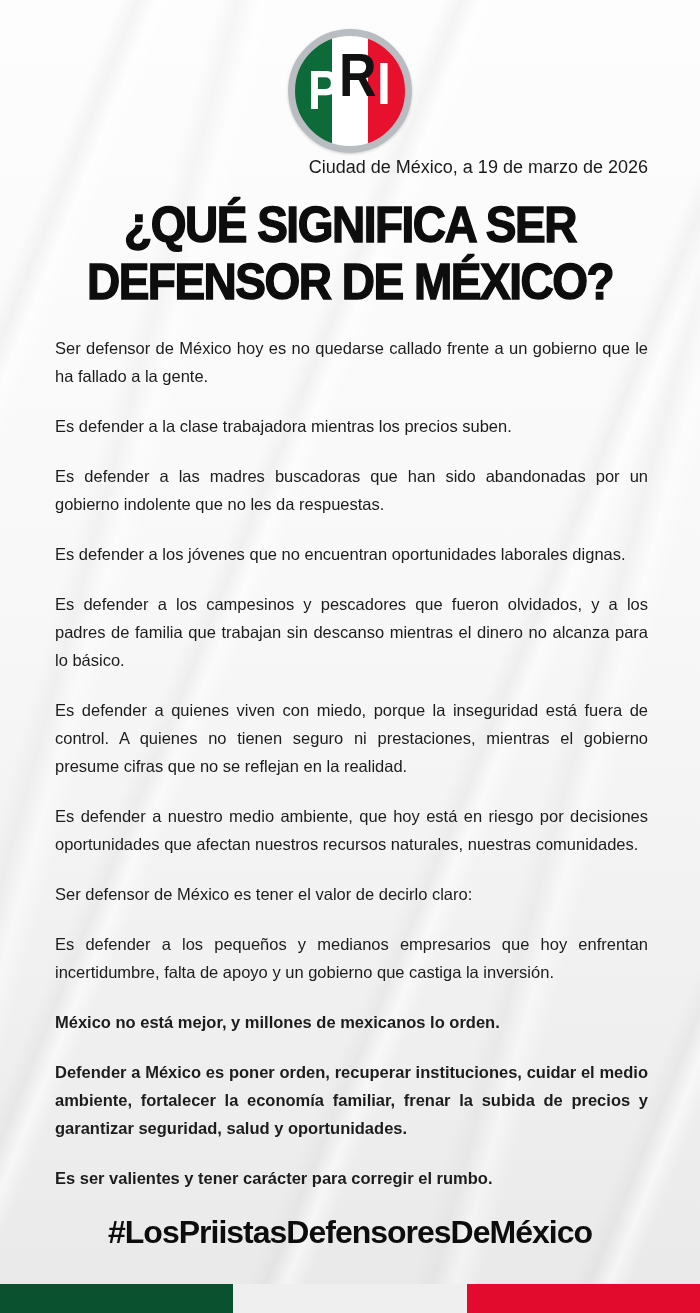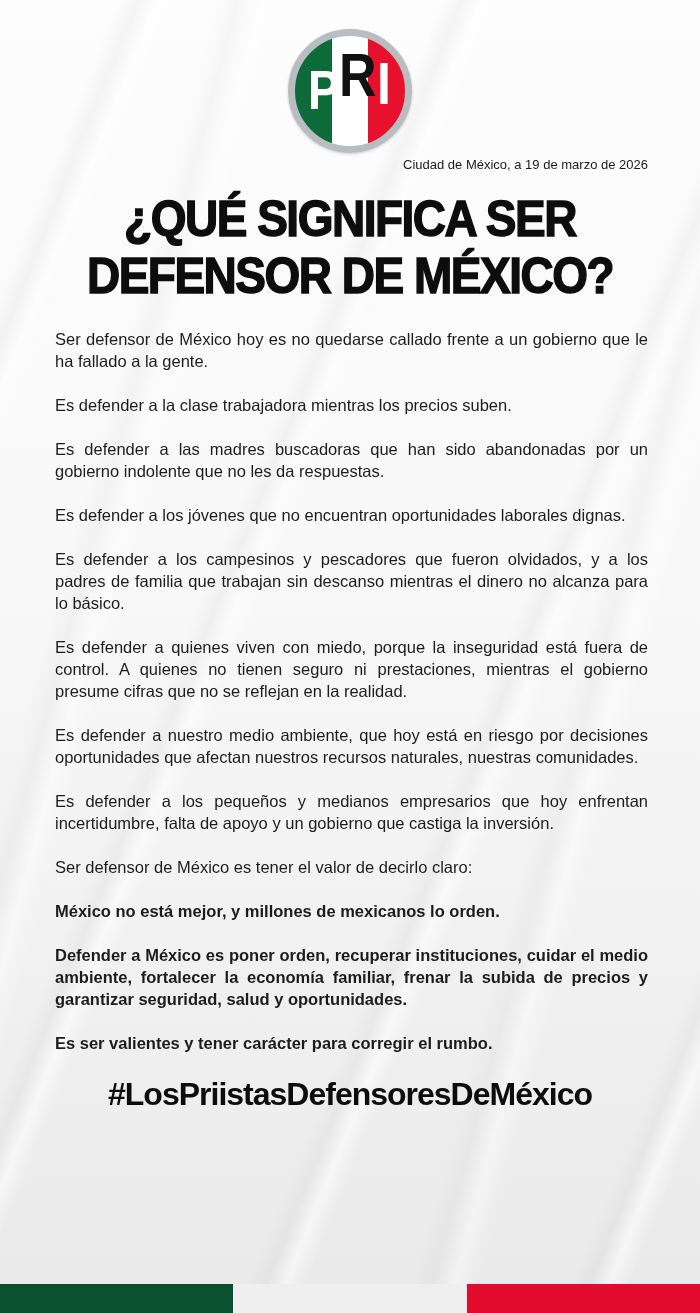--- a/index.html
+++ b/index.html
@@ -52,21 +52,21 @@
   }
   .logo-letter.p { left: 13px; top: 30px; color: #ffffff; }
   .logo-letter.r { left: 44px; top: 13px; color: #111111; font-size: 52px; }
   .logo-letter.i { left: 82px; top: 23px; color: #ffffff; font-size: 50px; }
 
   
   .dateline {
     text-align: right;
     padding-right: 52px;
     margin-top: 4px;
-    font-size: 13px;
+    font-size: 18px;
     color: #1a1a1a;
   }
 
   
   .title {
     margin-top: 18px;
     text-align: center;
     font-weight: bold;
     font-size: 46px;
     line-height: 52px;
@@ -75,21 +75,21 @@
     -webkit-text-stroke: 1.3px #0d0d0d;
     transform: scaleY(1.1);
     transform-origin: top center;
   }
 
   
   .body-text {
     margin-top: 34px;
     padding: 0 52px 0 55px;
     font-size: 16.5px;
-    line-height: 22px;
+    line-height: 28px;
     color: #1c1c1c;
   }
   .body-text p {
     text-align: justify;
     white-space: pre-line;
     margin-bottom: 22px;
   }
   .body-text p.bold { font-weight: bold; }
 
   
@@ -134,22 +134,22 @@
     <h1 class="title"><span>¿QUÉ SIGNIFICA SER</span><br><span>DEFENSOR DE MÉXICO?</span></h1>
 
     <div class="body-text">
       <p>Ser defensor de México hoy es no quedarse callado frente a un gobierno que le ha fallado a la gente.</p>
       <p>Es defender a la clase trabajadora mientras los precios suben.</p>
       <p>Es defender a las madres buscadoras que han sido abandonadas por un gobierno indolente que no les da respuestas.</p>
       <p>Es defender a los jóvenes que no encuentran oportunidades laborales dignas.</p>
       <p>Es defender a los campesinos y pescadores que fueron olvidados, y a los padres de familia que trabajan sin descanso mientras el dinero no alcanza para lo básico.</p>
       <p>Es defender a quienes viven con miedo, porque la inseguridad está fuera de control. A quienes no tienen seguro ni prestaciones, mientras el gobierno presume cifras que no se reflejan en la realidad.</p>
       <p>Es defender a nuestro medio ambiente, que hoy está en riesgo por decisiones oportunidades que afectan nuestros recursos naturales, nuestras comunidades.</p>
+      <p>Ser defensor de México es tener el valor de decirlo claro:</p>
       <p>Es defender a los pequeños y medianos empresarios que hoy enfrentan incertidumbre, falta de apoyo y un gobierno que castiga la inversión.</p>
-      <p>Ser defensor de México es tener el valor de decirlo claro:</p>
       <p class="bold">México no está mejor, y millones de mexicanos lo orden.</p>
       <p class="bold">Defender a México es poner orden, recuperar instituciones, cuidar el medio ambiente, fortalecer la economía familiar, frenar la subida de precios y garantizar seguridad, salud y oportunidades.</p>
       <p class="bold">Es ser valientes y tener carácter para corregir el rumbo.</p>
     </div>
 
     <div class="hashtag">#LosPriistasDefensoresDeMéxico</div>
   </div>
 
   <div class="flag-band">
     <div class="seg green"></div>

